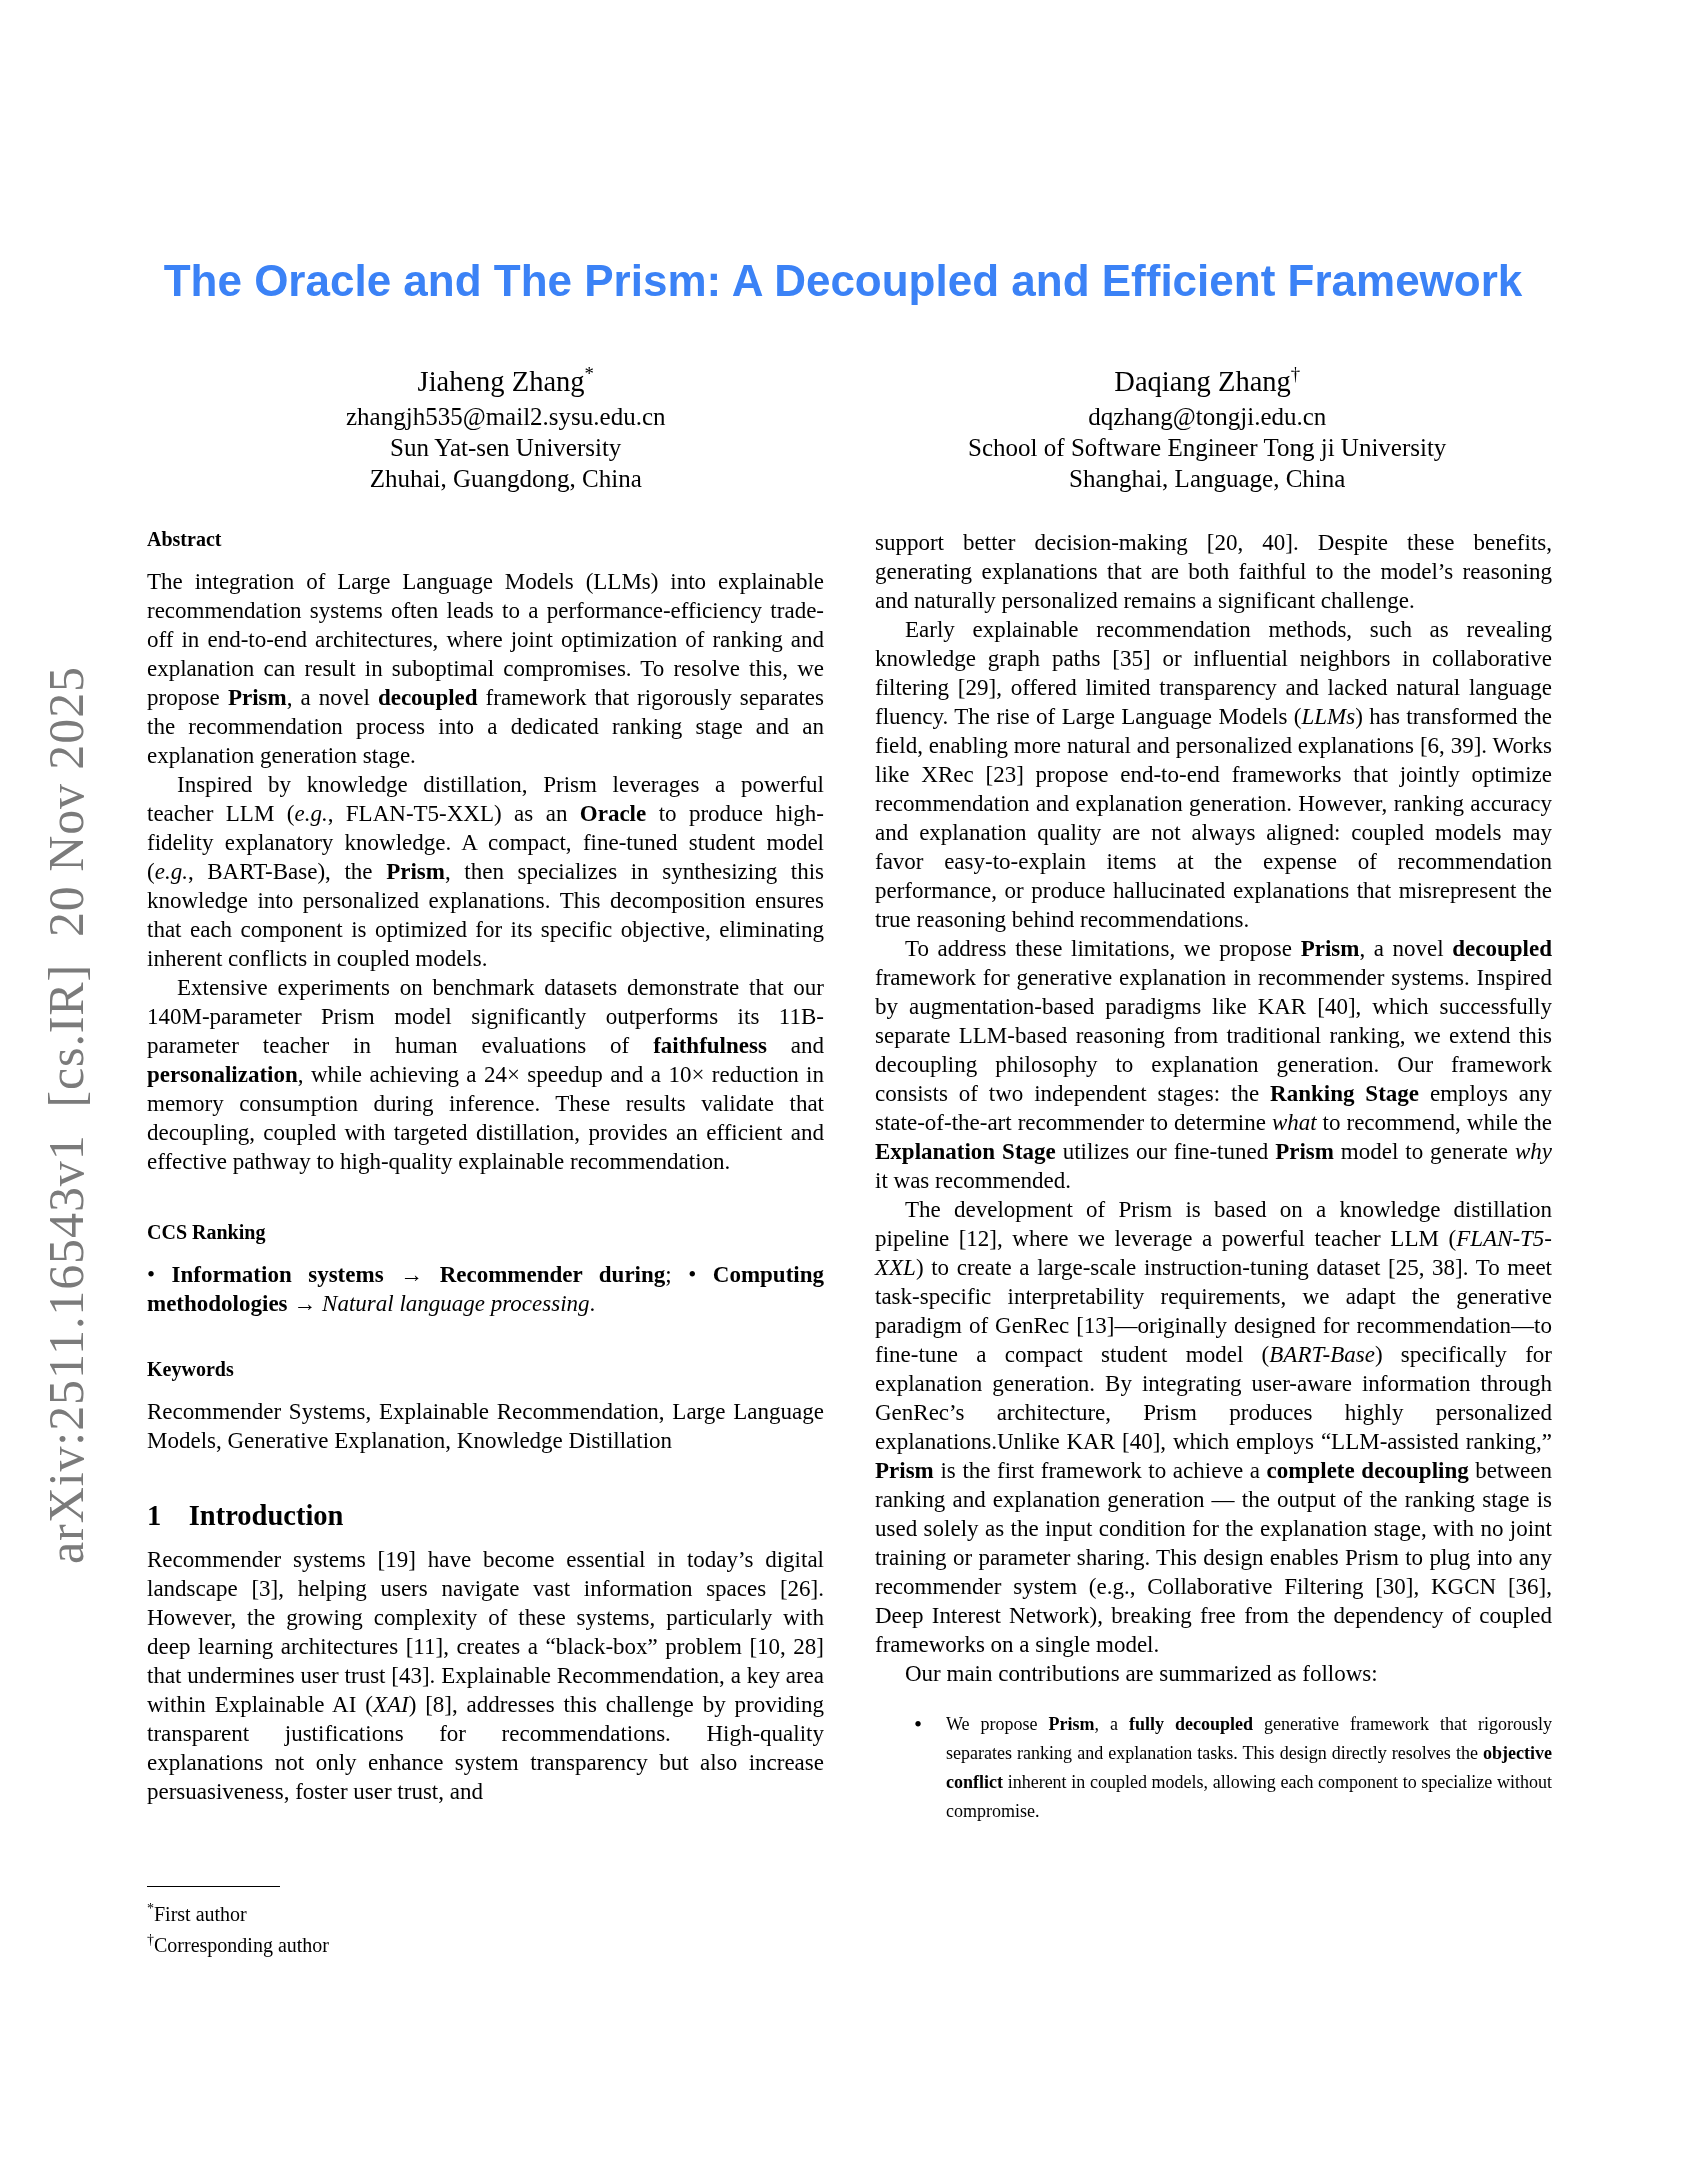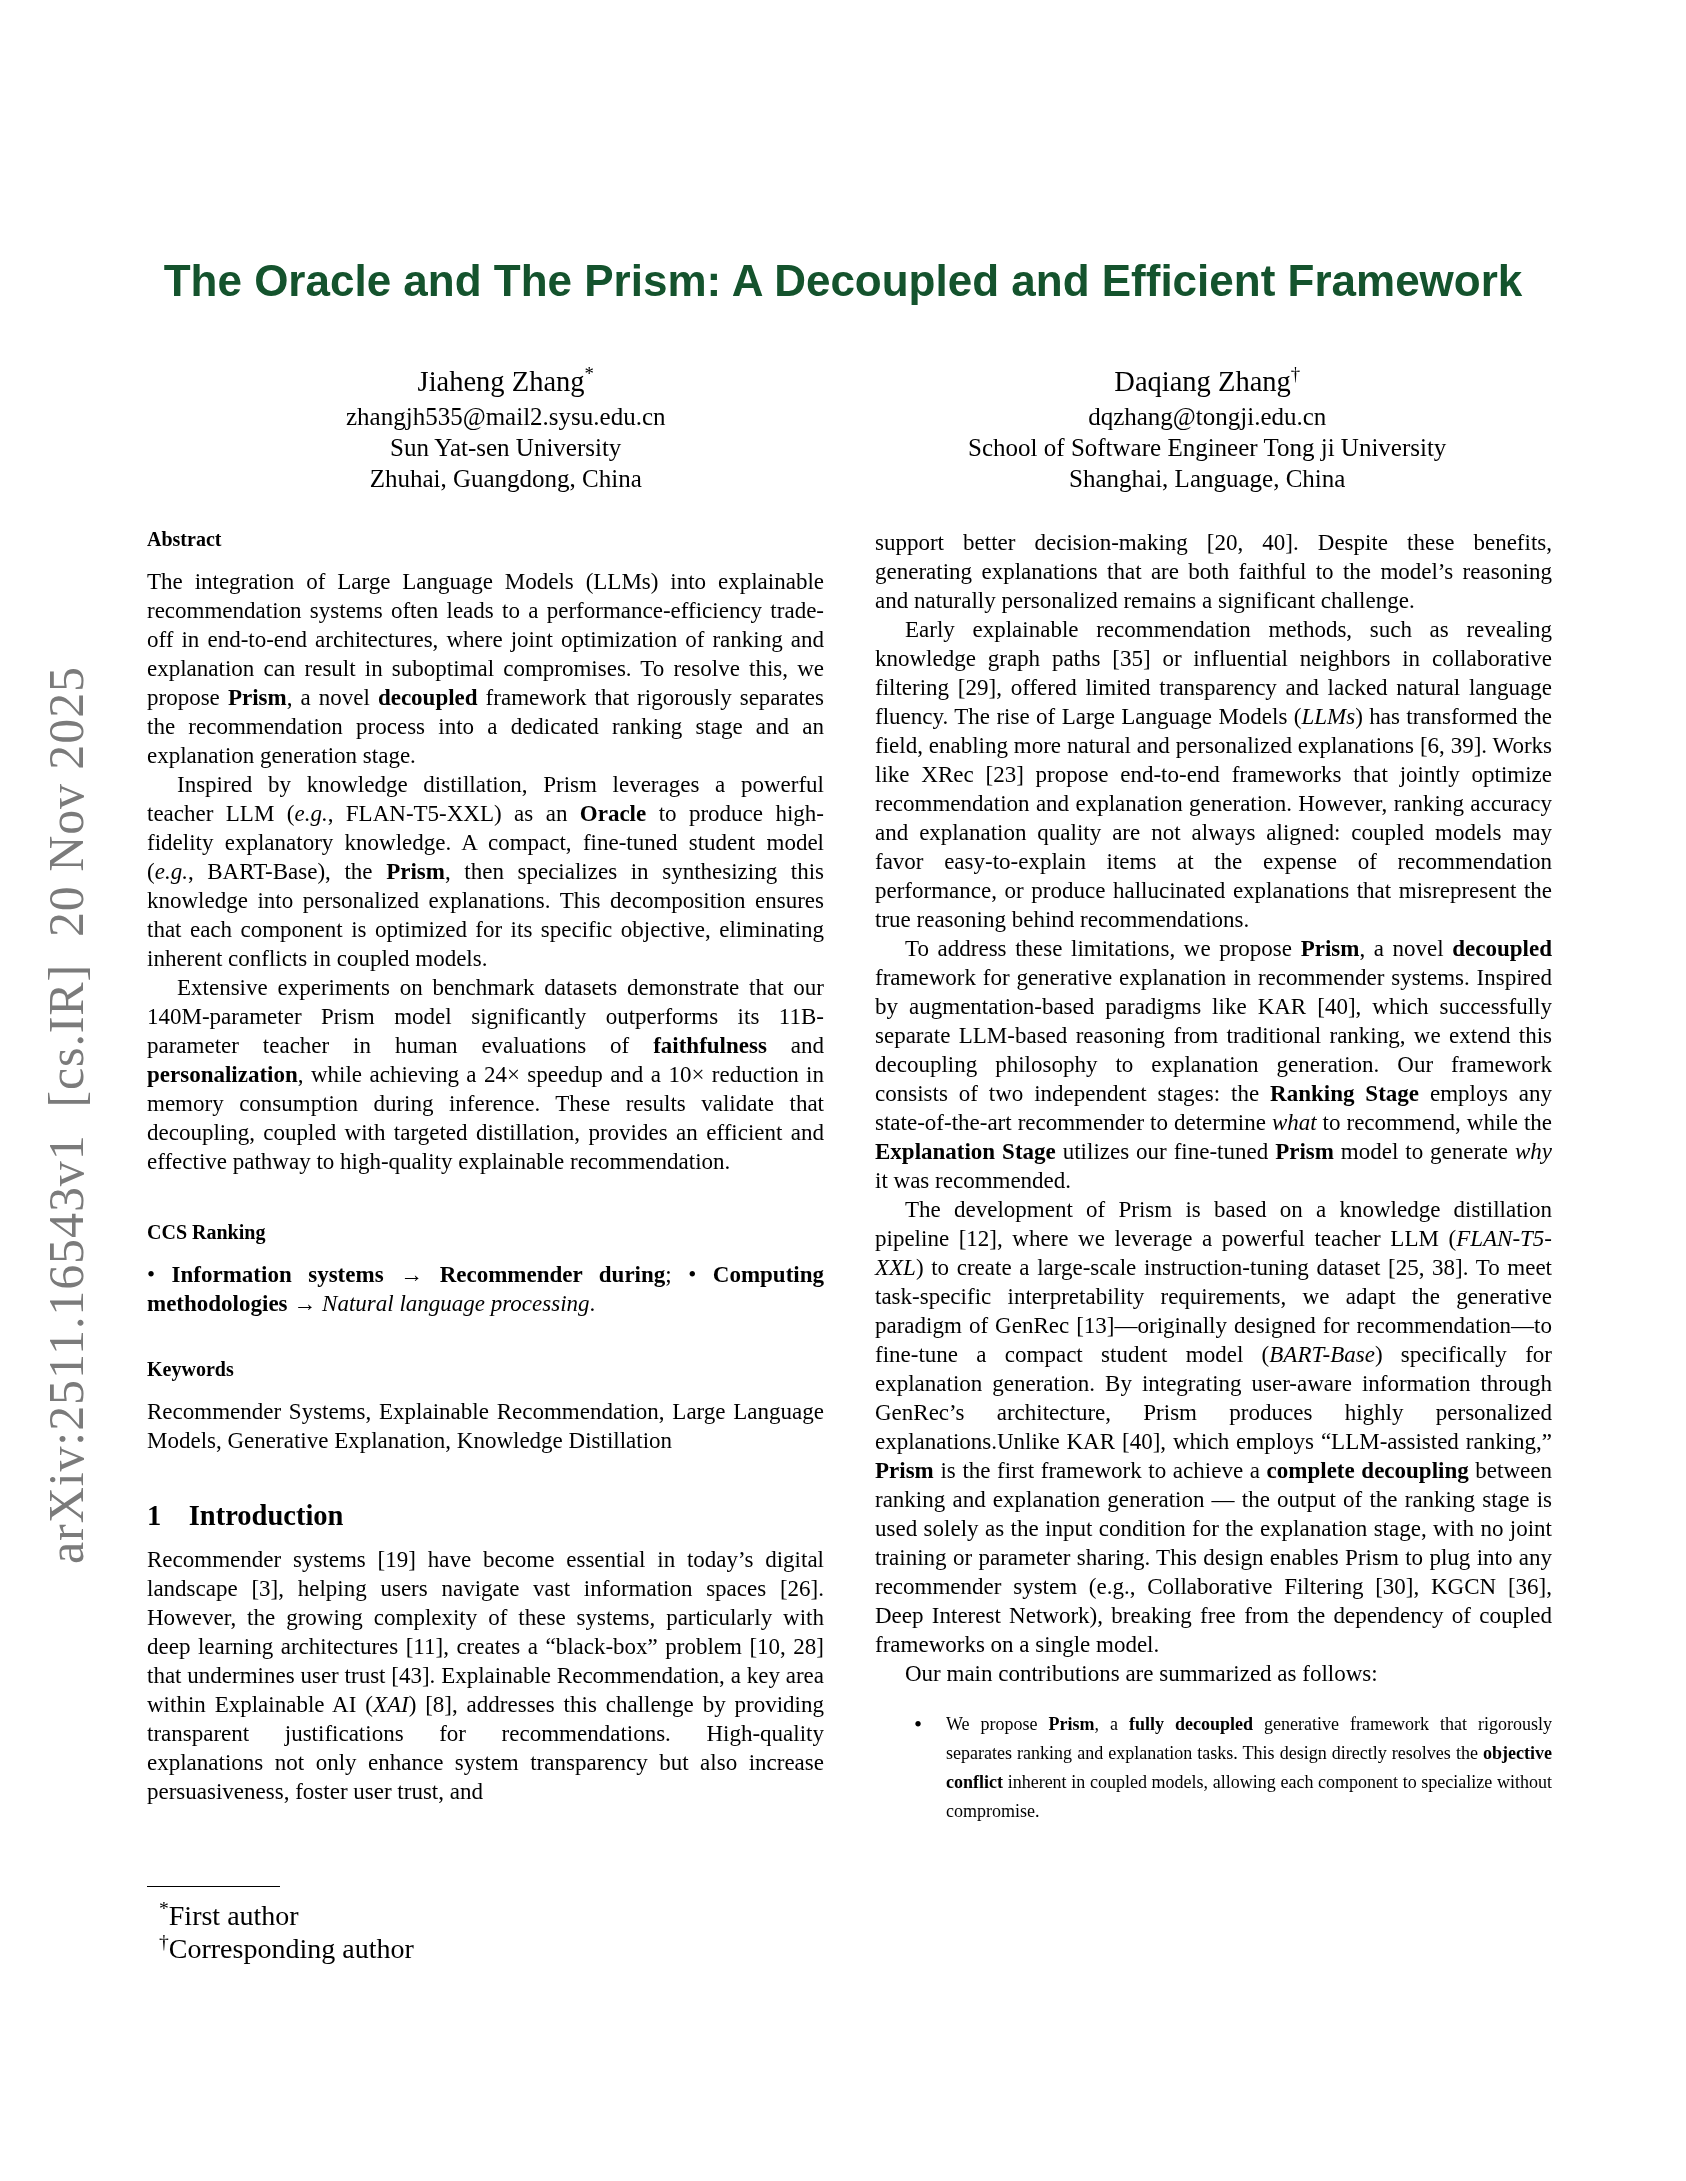--- a/index.html
+++ b/index.html
@@ -8,21 +8,21 @@
     font-family:"Liberation Serif", serif; color:#000; overflow:hidden;
   }
   .watermark {
     position:absolute; left:37px; top:1115px;
     transform-origin:0 0; transform:rotate(-90deg) translateX(-50%);
     white-space:pre; font-size:50px; letter-spacing:0.9px; color:#7b7b7b;
   }
   .paper-title {
     position:absolute; left:0; top:224px; width:100%; text-align:center;
     font-family:"Liberation Sans", sans-serif; font-weight:bold;
-    font-size:44px; line-height:55px; color:#14532d;
+    font-size:44px; line-height:55px; color:#3b82f6;
   }
   .title-line { display:block; }
   .authors-row { position:absolute; left:155px; top:354px; width:1403px; display:flex; }
   .author { flex:1 1 0; text-align:center; }
   .author-name { font-size:28.5px; line-height:39px; }
   .author-name sup { font-size:66%; }
   .author-line { font-size:25px; line-height:31px; }
   .col { position:absolute; width:677px; }
   .col-left  { left:147px; top:525px; }
   .col-right { left:875px; top:528px; }
@@ -39,21 +39,21 @@
   }
   p.indent { text-indent:30px; }
   .b { font-weight:bold; }
   .i { font-style:italic; }
   .bullet-list { margin-top:22px; }
   .bullet-item { display:flex; padding-left:39px; }
   .bullet-marker { flex:none; width:32px; font-size:23px; line-height:29px; }
   .bullet-text { flex:1 1 0; font-size:18px; line-height:29px; text-align:justify; }
   .footnotes { position:absolute; left:147px; top:1886px; width:677px; }
   .footnote-rule { width:133px; border-top:1.8px solid #000; margin-bottom:9.2px; }
-  .footnote-item { font-size:28px; line-height:25px;margin-left:12px; }
+  .footnote-item { font-size:20px; line-height:25px; }
   .footnote-item sup { font-size:70%; }
 </style>
 </head>
 <body>
 
 <div class="page">
 
   <div class="watermark">arXiv:2511.16543v1  [cs.IR]  20 Nov 2025</div>
 
   <h1 class="paper-title">

